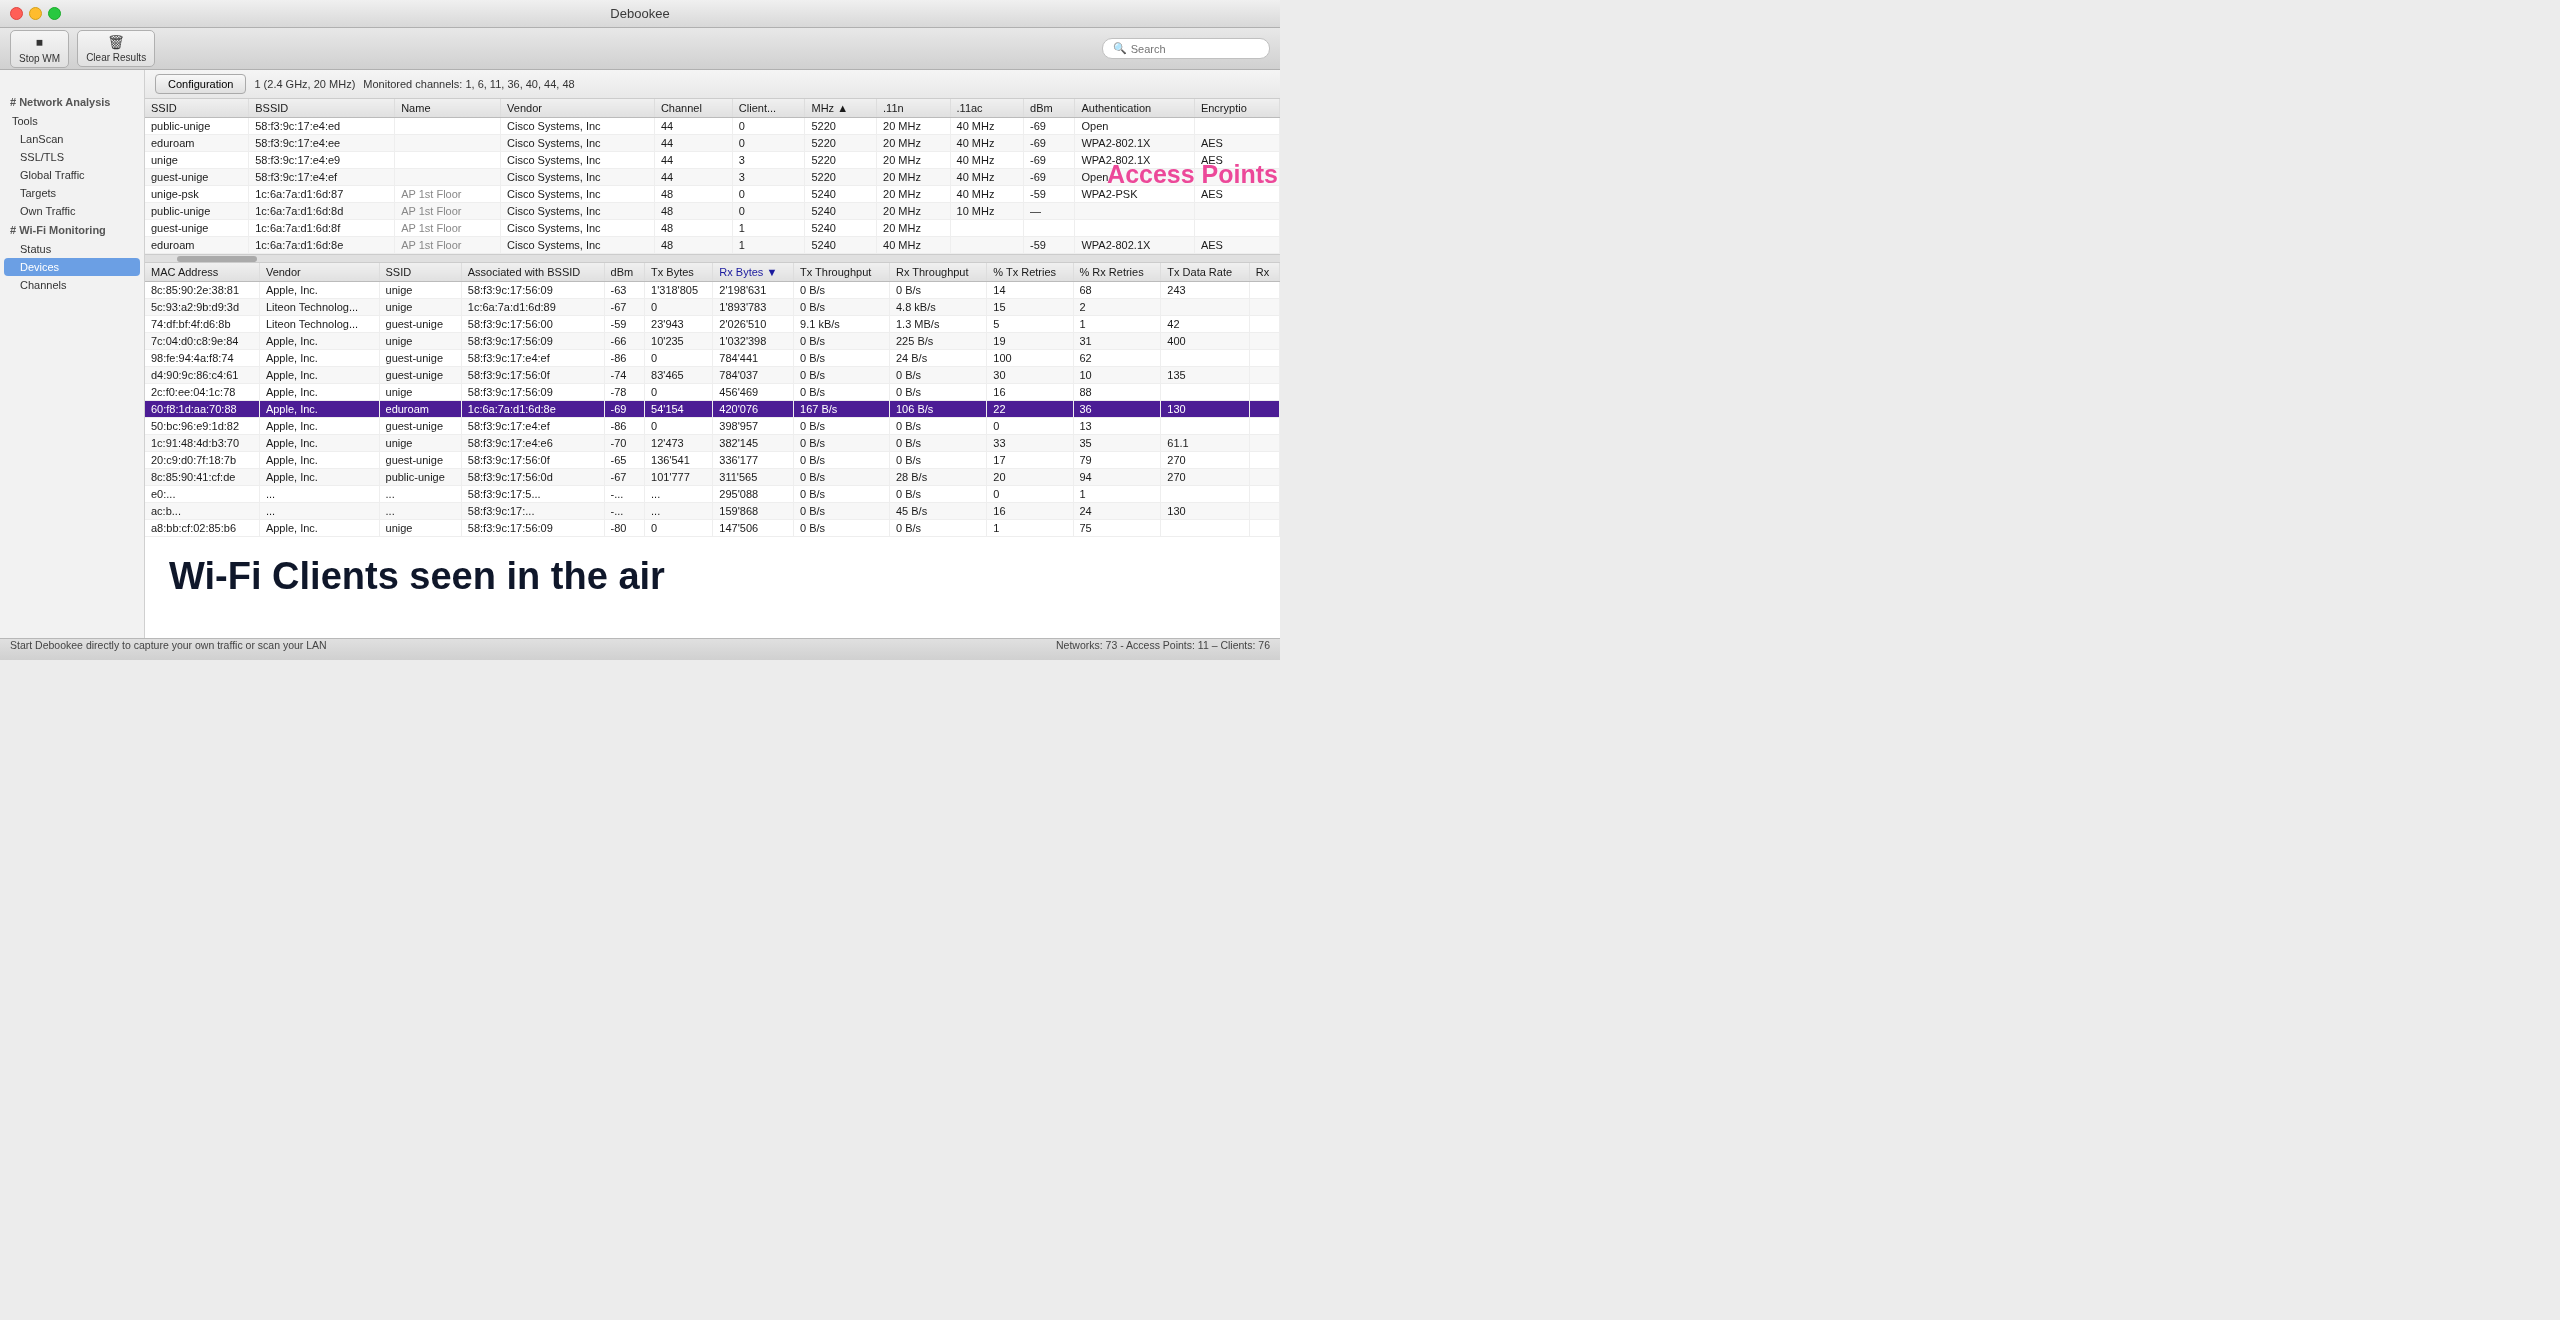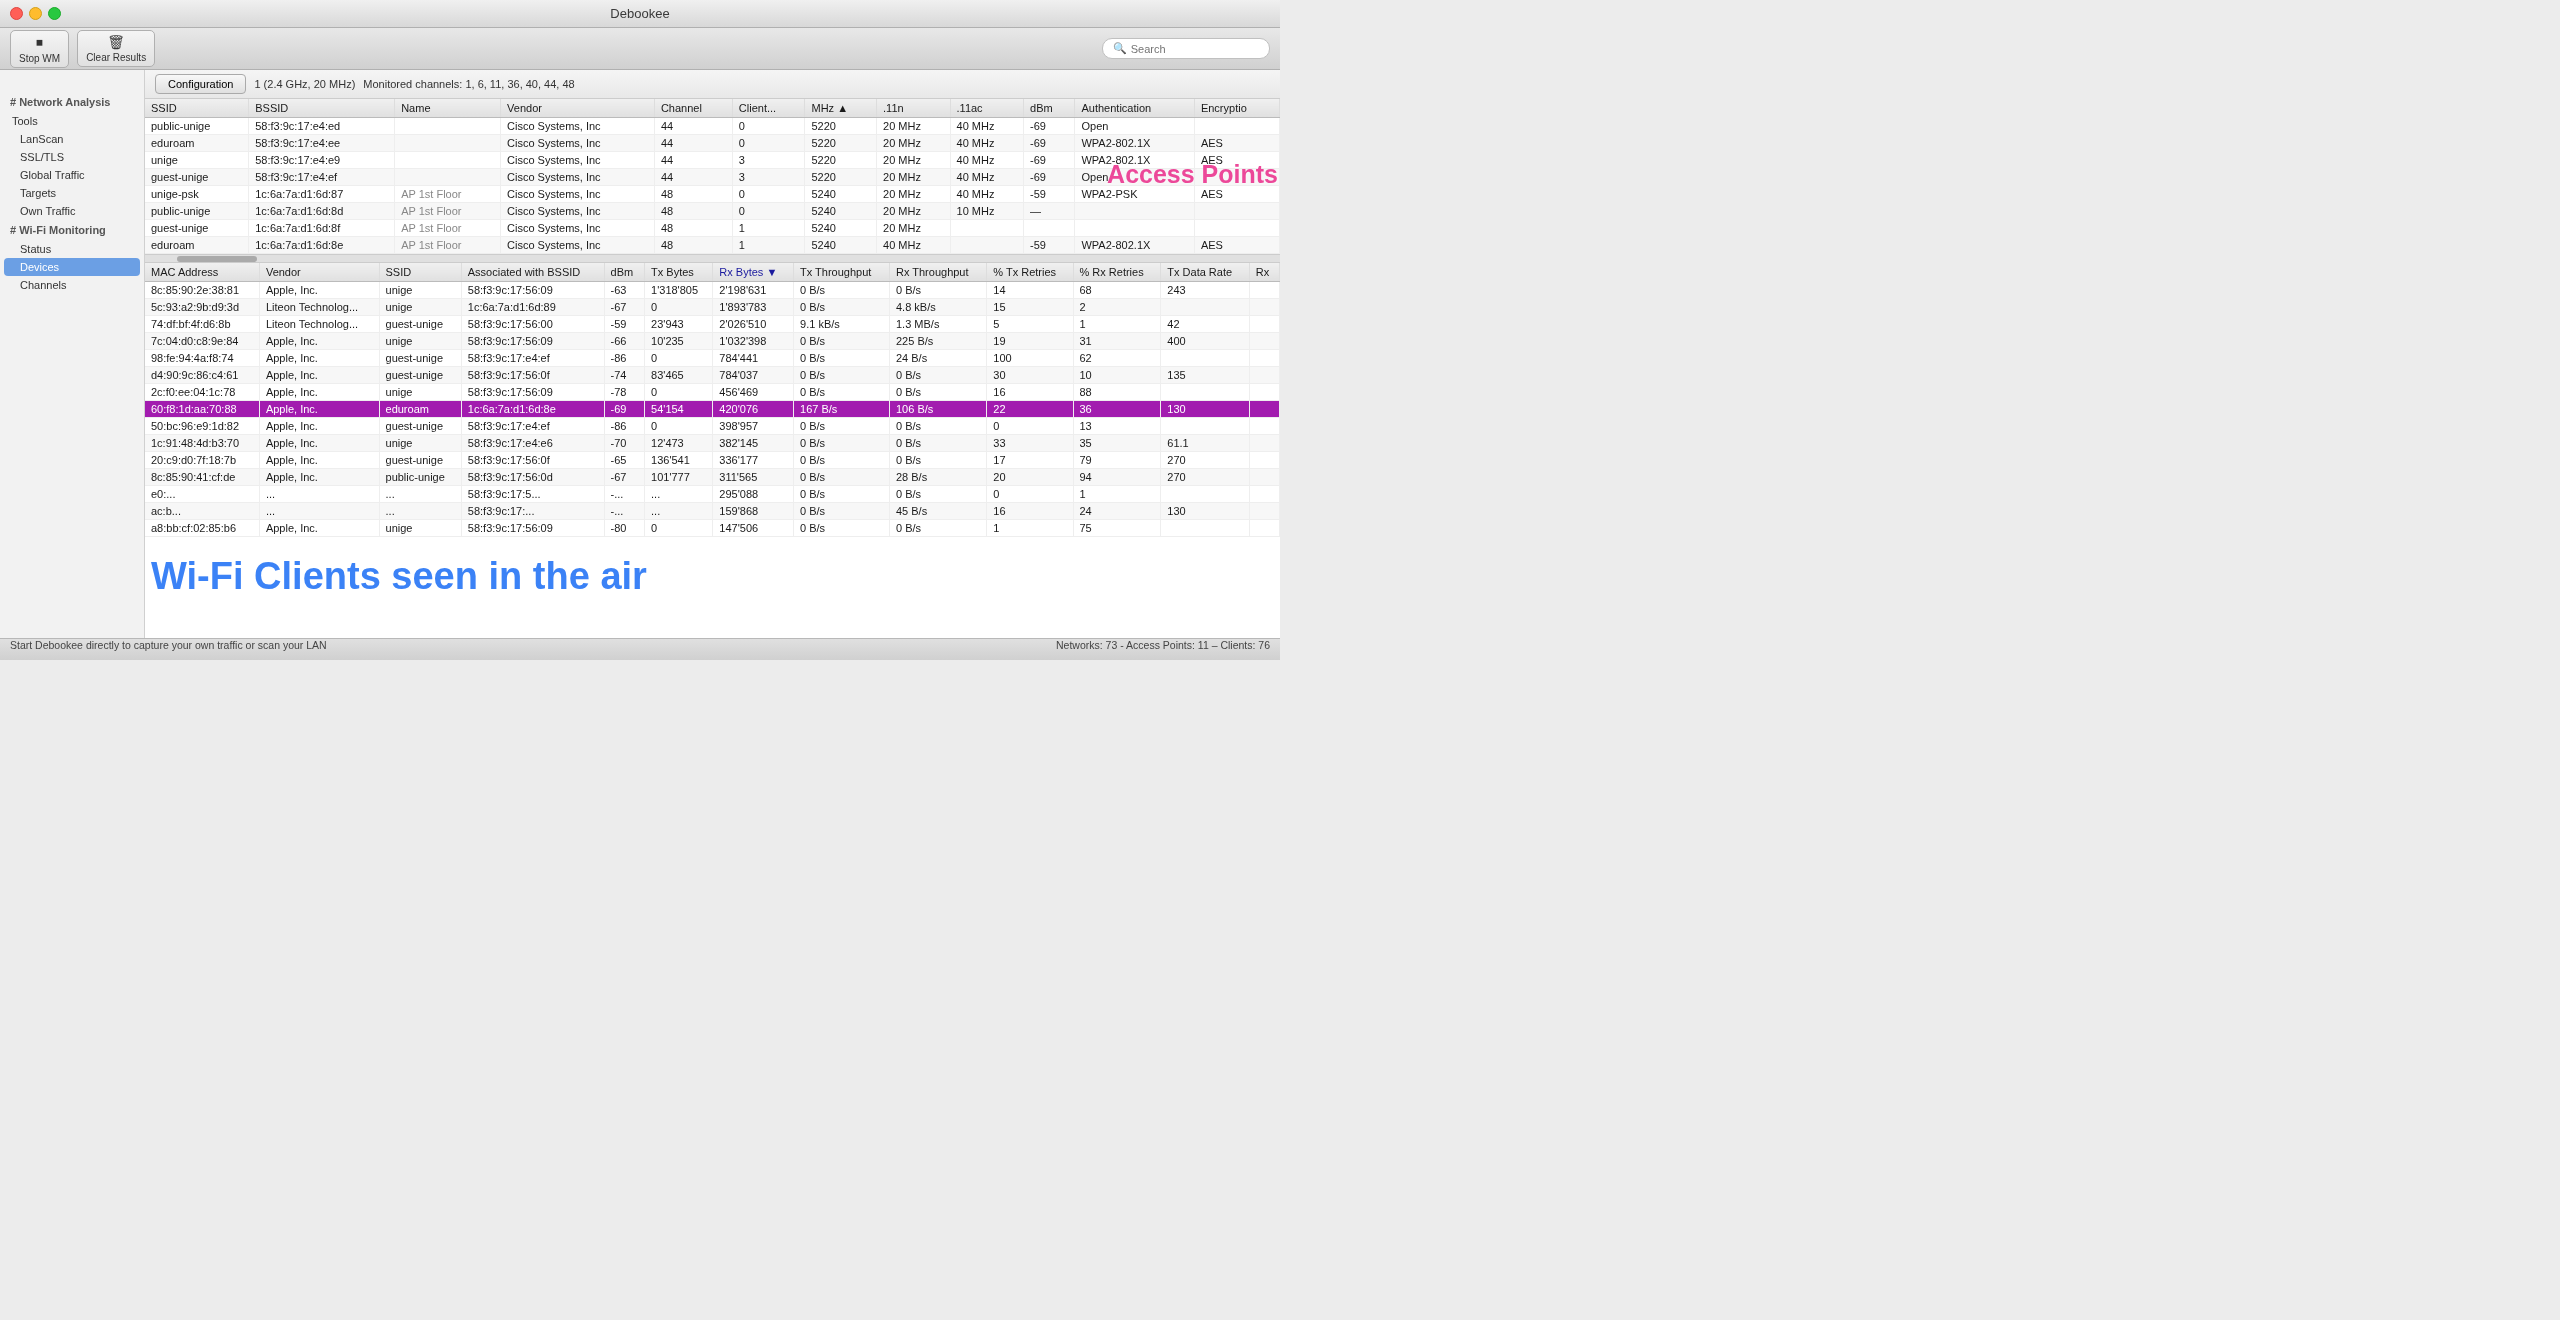--- a/index.html
+++ b/index.html
@@ -142,21 +142,21 @@
       text-align: left;
       font-weight: 500;
       white-space: nowrap;
       position: sticky;
       top: 0;
       z-index: 1;
     }
     thead th.sorted { color: #1a1a9e; }
     tbody tr { border-bottom: 1px solid #eee; }
     tbody tr:nth-child(even) { background: #f7f7f7; }
-    tbody tr.selected { background: #a21caf; color: #fff; }
+    tbody tr.selected { background: #4c1d95; color: #fff; }
     tbody td {
       padding: 2px 6px;
       white-space: nowrap;
       border-right: 1px solid #eee;
     }
     .status-bar {
       height: 22px;
       background: linear-gradient(to bottom, #e0e0e0, #d0d0d0);
       border-top: 1px solid #b8b8b8;
       display: flex;
@@ -642,21 +642,21 @@
               <td>0 B/s</td>
               <td>0 B/s</td>
               <td>1</td>
               <td>75</td>
               <td></td>
               <td></td>
             </tr>
           </tbody>
       </table>
 
-      <div class="overlay-text" style="position:absolute; bottom:40px; left:6px; font-size:38px; font-weight:900; color:#3b82f6; white-space:nowrap;">Wi-Fi Clients seen in the air</div>
+      <div class="overlay-text" style="position:absolute; bottom:40px; left:24px; font-size:38px; font-weight:900; color:#0f172a; white-space:nowrap;">Wi-Fi Clients seen in the air</div>
     </div>
   </div>
 </div>
 
 <div class="status-bar">
   <span>Start Debookee directly to capture your own traffic or scan your LAN</span>
   <span>Networks: 73 - Access Points: 11 – Clients: 76</span>
 </div>
 
 </body></html>

